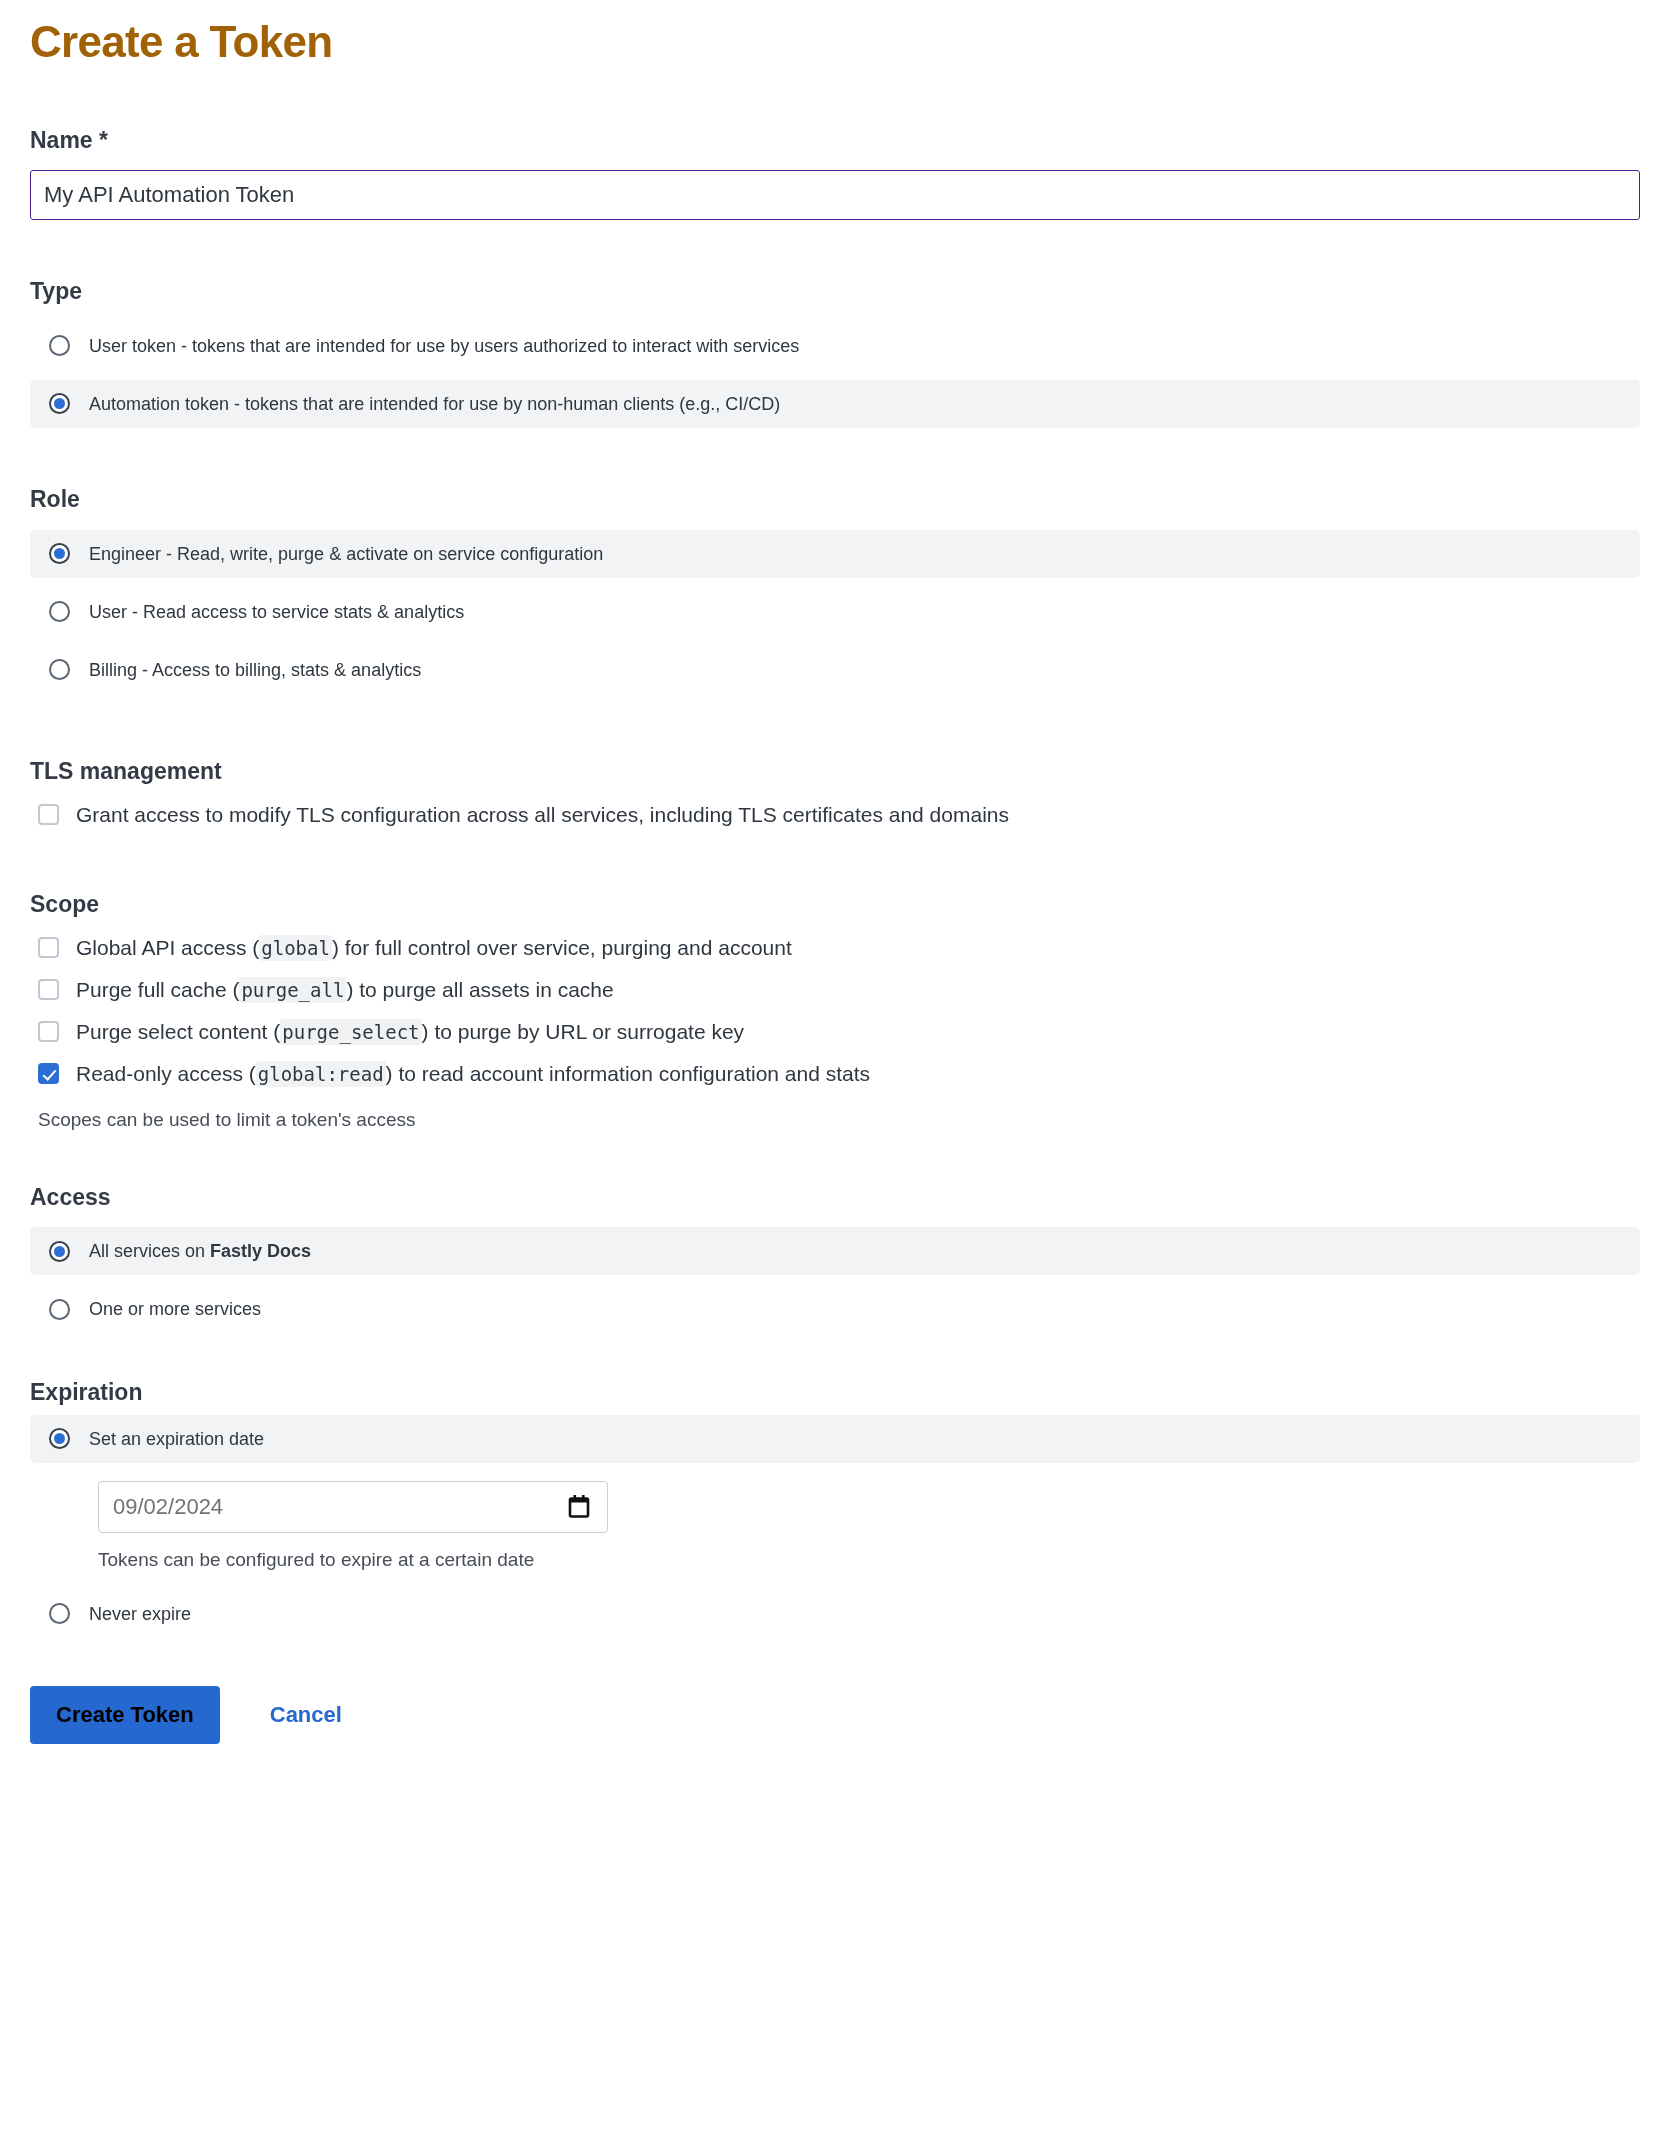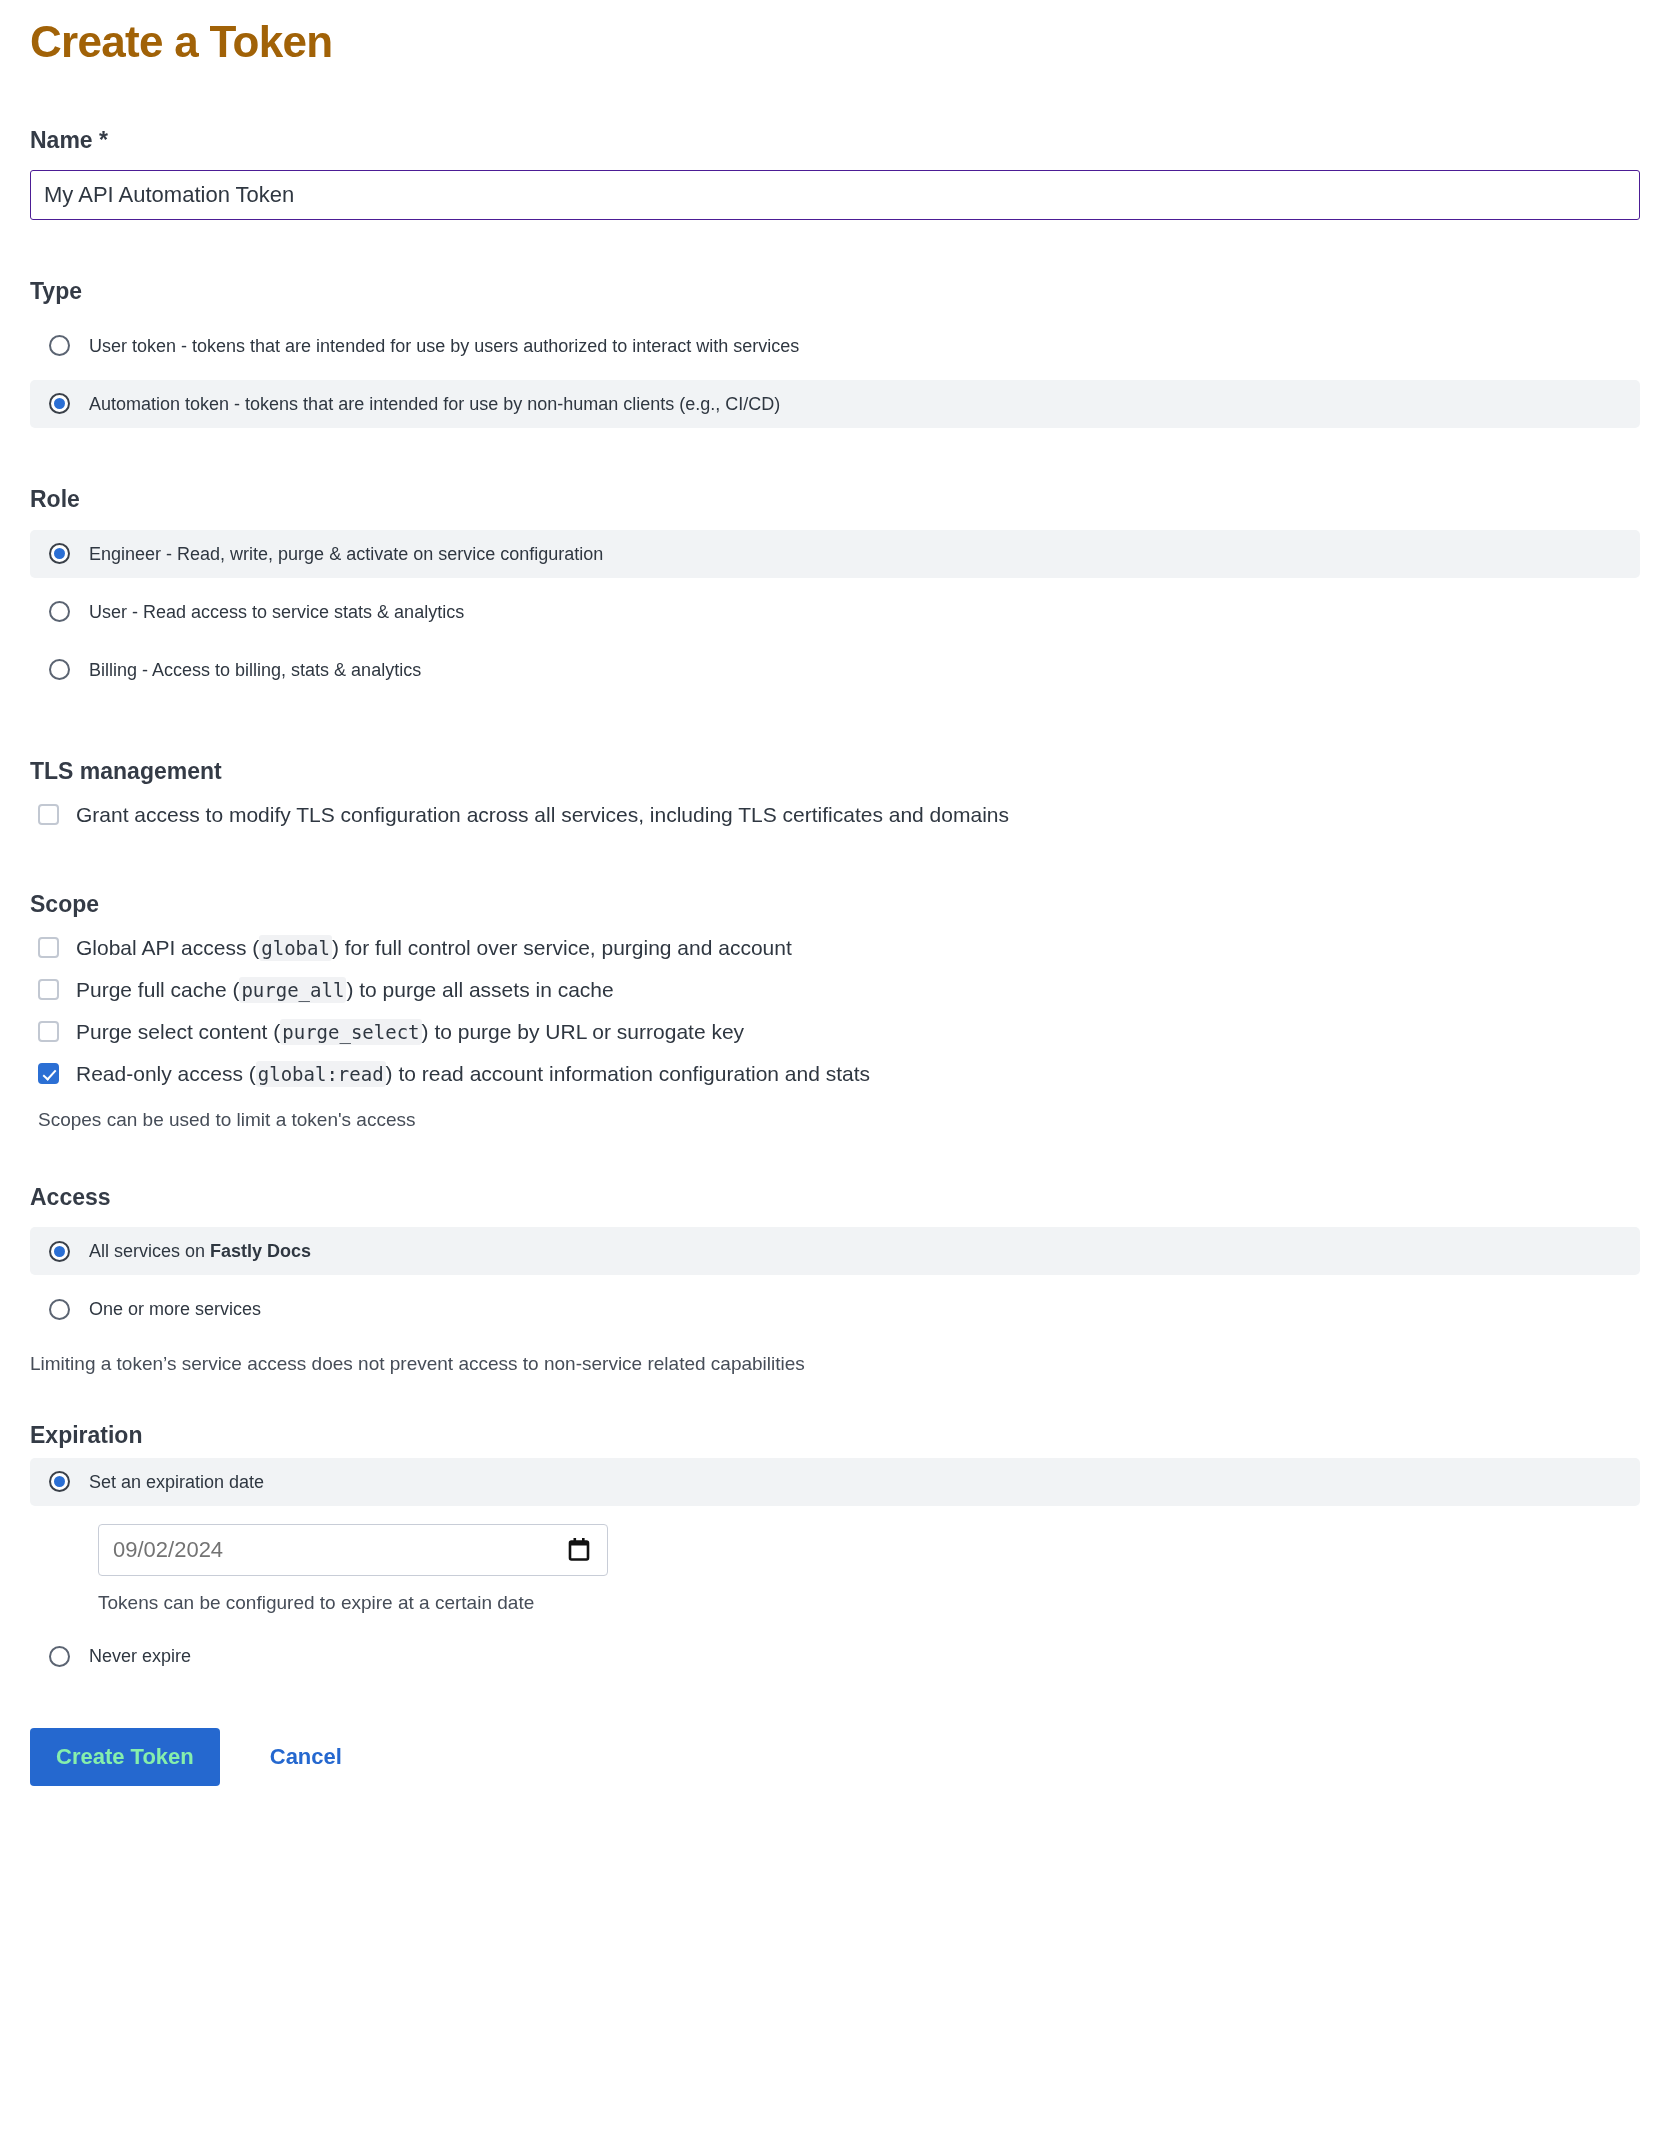--- a/index.html
+++ b/index.html
@@ -176,21 +176,21 @@
   }
 
   
   .actions {
     display: flex;
     align-items: center;
     margin-top: 48px;
   }
   .btn-primary {
     background: #2568cf;
-    color: #86efac;
+    color: #000000;
     border: none;
     border-radius: 4px;
     font-family: "Liberation Sans", sans-serif;
     font-size: 22px;
     font-weight: bold;
     height: 58px;
     padding: 0 26px;
     cursor: pointer;
   }
   .btn-link {
@@ -281,21 +281,20 @@
     <div class="option-row selected">
       <span class="radio checked"></span>
       <span class="opt-label"><span>All services on </span><b>Fastly Docs</b></span>
     </div>
     <div class="gap-sm"></div>
     <div class="option-row">
       <span class="radio"></span>
       <span class="opt-label">One or more services</span>
     </div>
   </div>
-  <div class="helper" style="margin-top:20px;">Limiting a token’s service access does not prevent access to non-service related capabilities</div>
 
   <div class="field-label" style="margin-top:46px;margin-bottom:8px;">Expiration</div>
 
   <div class="option-row selected">
     <span class="radio checked"></span>
     <span class="opt-label">Set an expiration date</span>
   </div>
 
   <div class="date-wrap">
     <input class="date-input" type="text" value="09/02/2024" style="">

